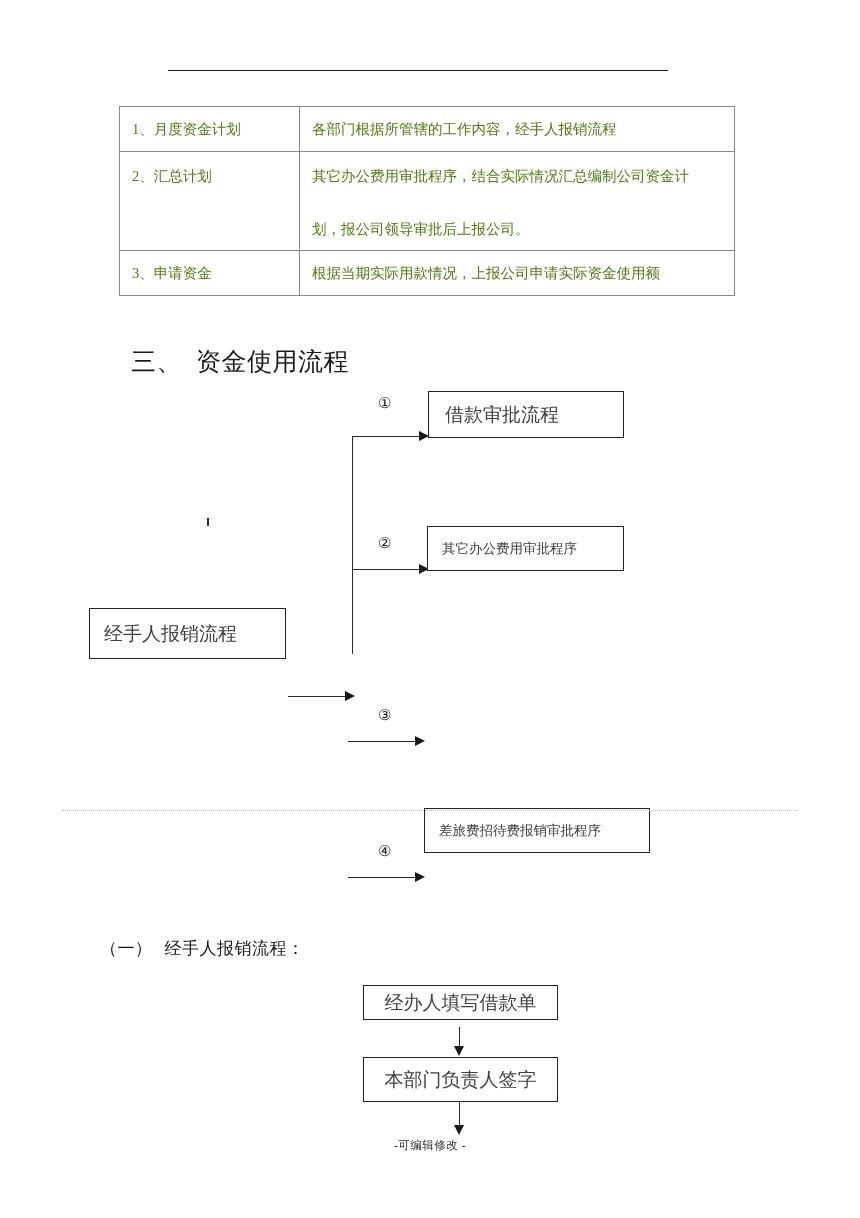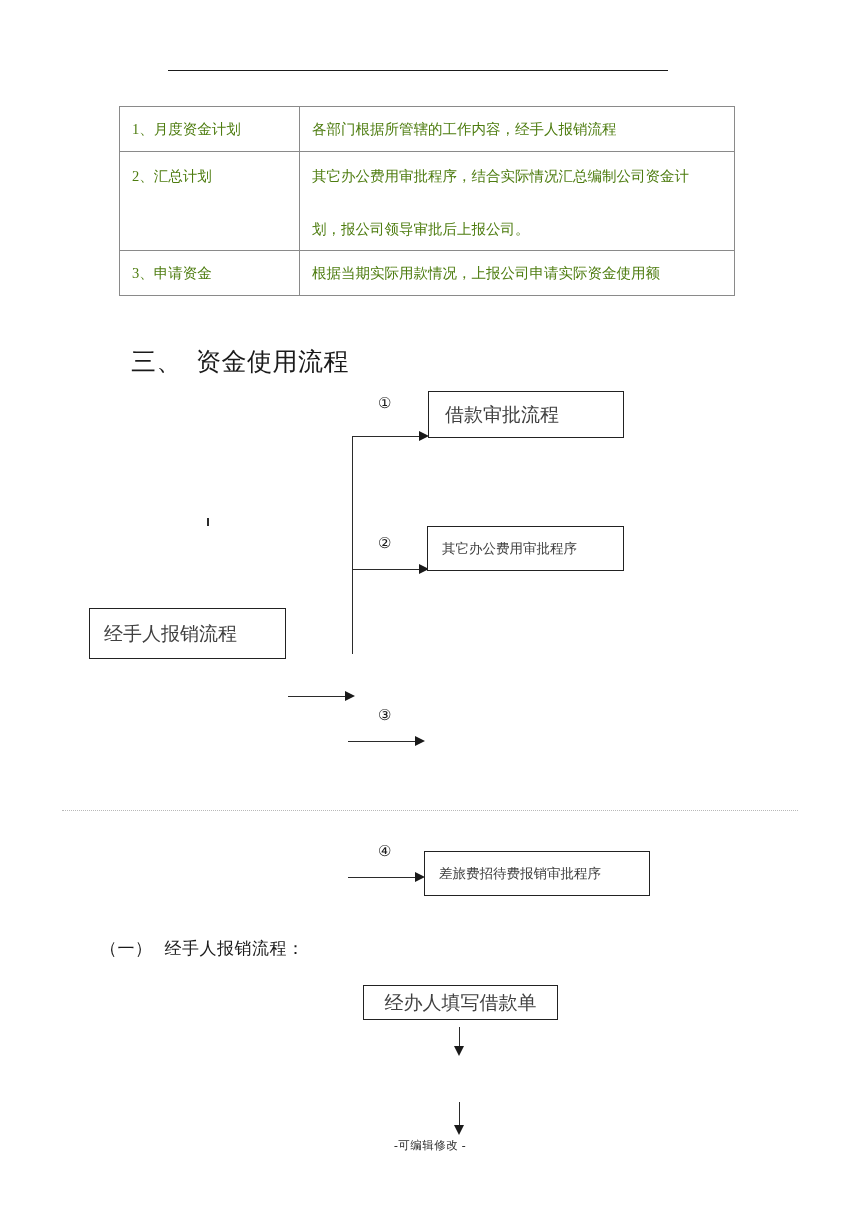--- a/index.html
+++ b/index.html
@@ -81,21 +81,21 @@
     color: #404040;
     white-space: nowrap;
   }
   .fbox.lg { font-size: 19px; padding-left: 16px; }
   .fbox.md { font-size: 13.5px; padding-left: 14px; }
   .fbox.btm { font-size: 19px; justify-content: center; }
 
   #box-jiekuan      { left: 428px; top: 391px; width: 196px; height: 47px; }
   #box-gouzhi       { left: 427px; top: 526px; width: 197px; height: 45px; }
   #box-qita         { left: 424px; top: 697px; width: 200px; height: 45px; }
-  #box-chailv       { left: 424px; top: 851px; width: 226px; height: 45px; }
+  #box-chailv       { left: 424px; top: 808px; width: 226px; height: 45px; }
   #box-jingshou     { left: 89px; top: 608px; width: 197px; height: 51px; font-size: 19px; padding-left: 14px; }
   #box-tianxie      { left: 363px; top: 985px; width: 195px; height: 35px; }
   #box-qianzi       { left: 363px; top: 1057px; width: 195px; height: 45px; }
 
   
   .circ-num {
     position: absolute;
     font-size: 15px;
     color: #1a1a1a;
     line-height: 1;
@@ -254,18 +254,19 @@
   <div class="dotted-rule"></div>
 
   <div class="heading" id="heading-1">
     <span class="num">（一）</span><span>经手人报销流程：</span>
   </div>
 
   <div class="fbox btm" id="box-tianxie">经办人填写借款单</div>
   <div class="vline" id="bc1-v"></div>
   <div class="arrow-d" id="bc1-a"></div>
 
+  <div class="fbox btm" id="box-qianzi">本部门负责人签字</div>
   <div class="vline" id="bc2-v"></div>
   <div class="arrow-d" id="bc2-a"></div>
 
   <div class="footer">-可编辑修改 -</div>
 
 </div>
 
 </body></html>

